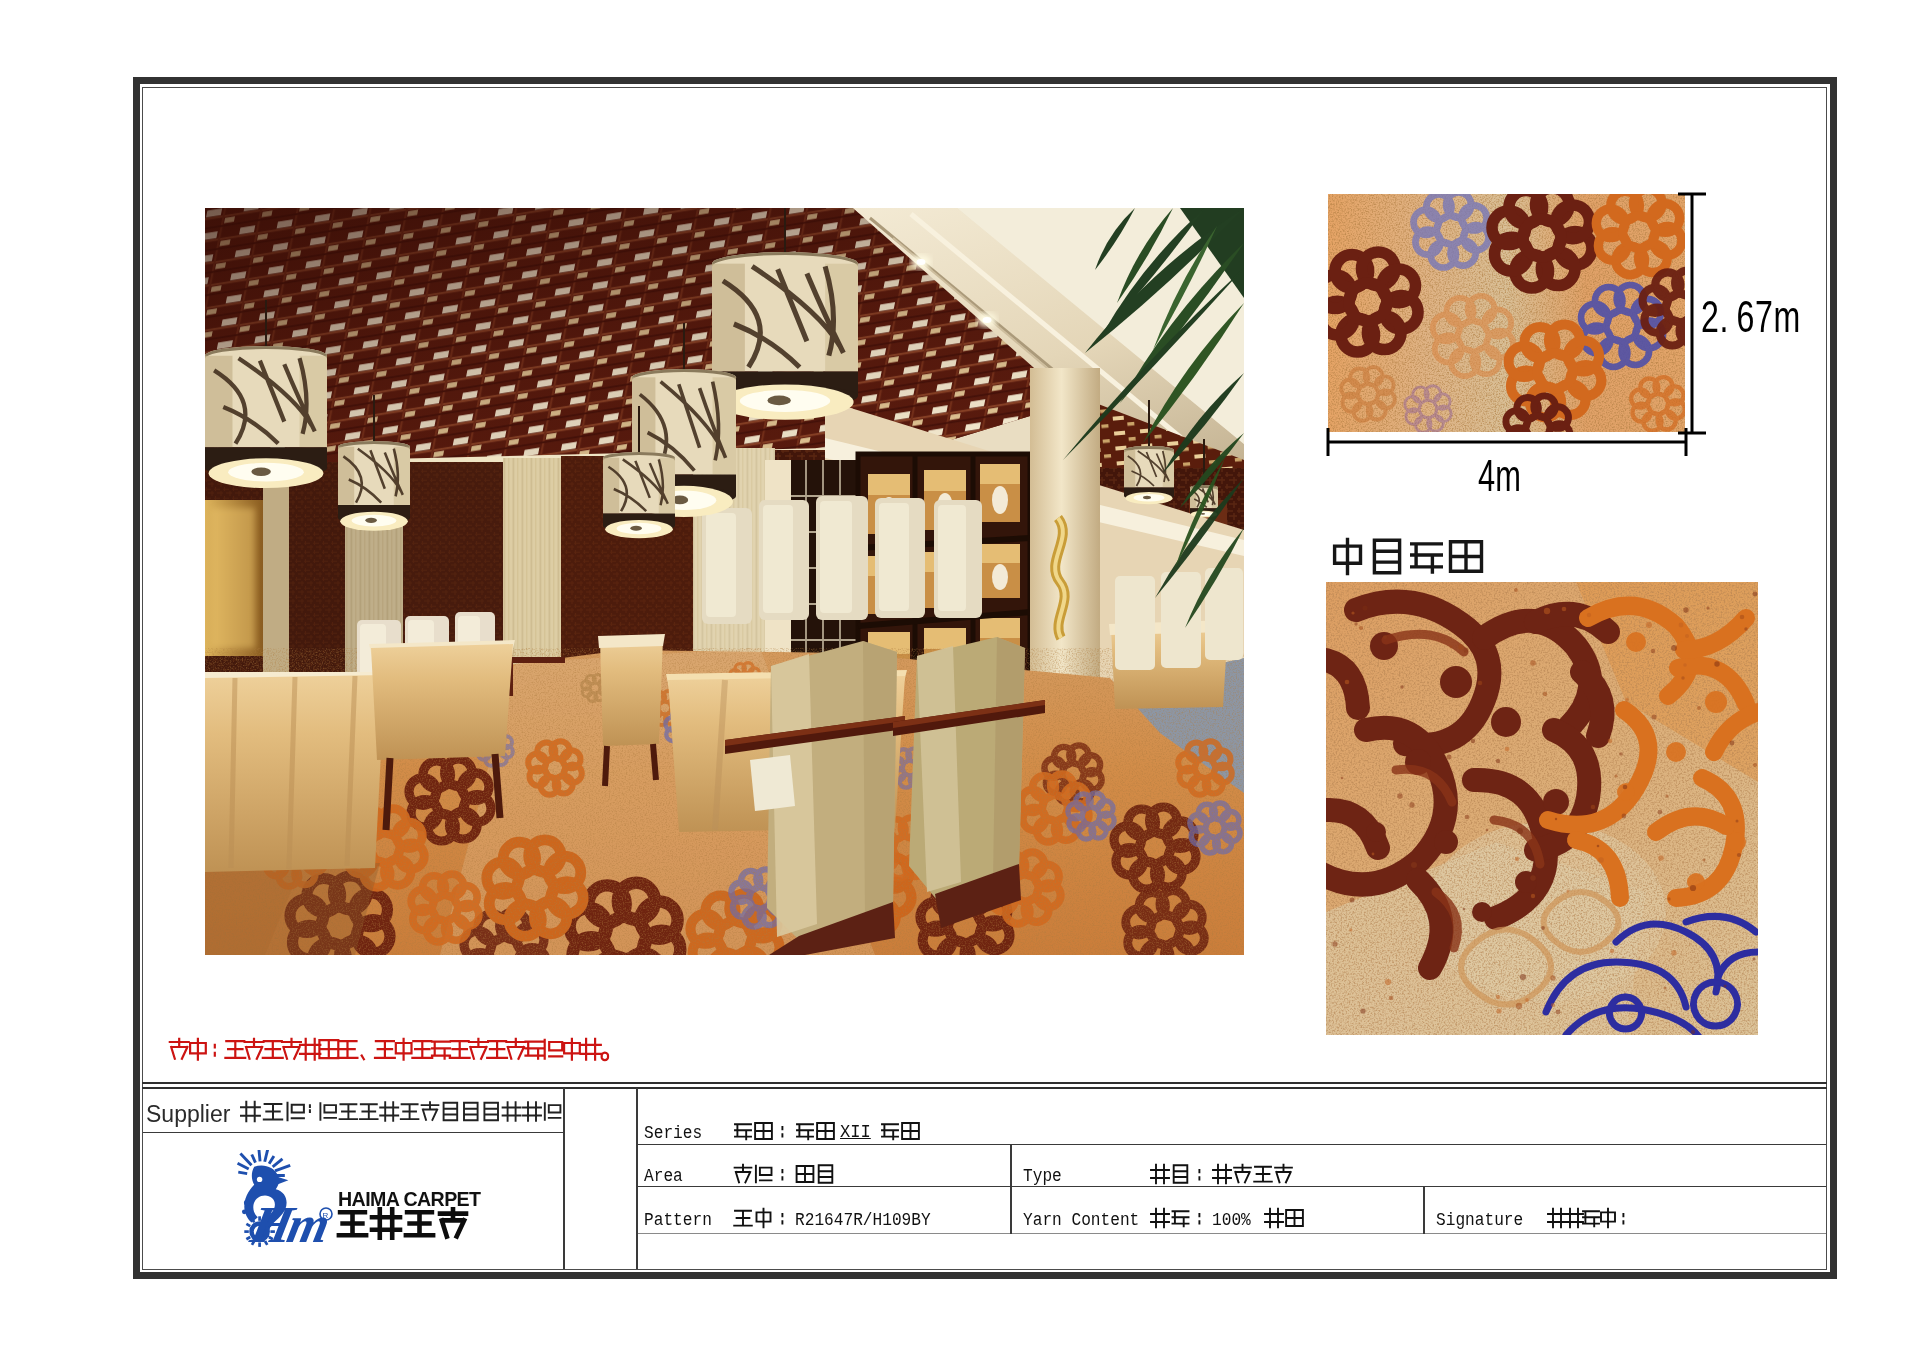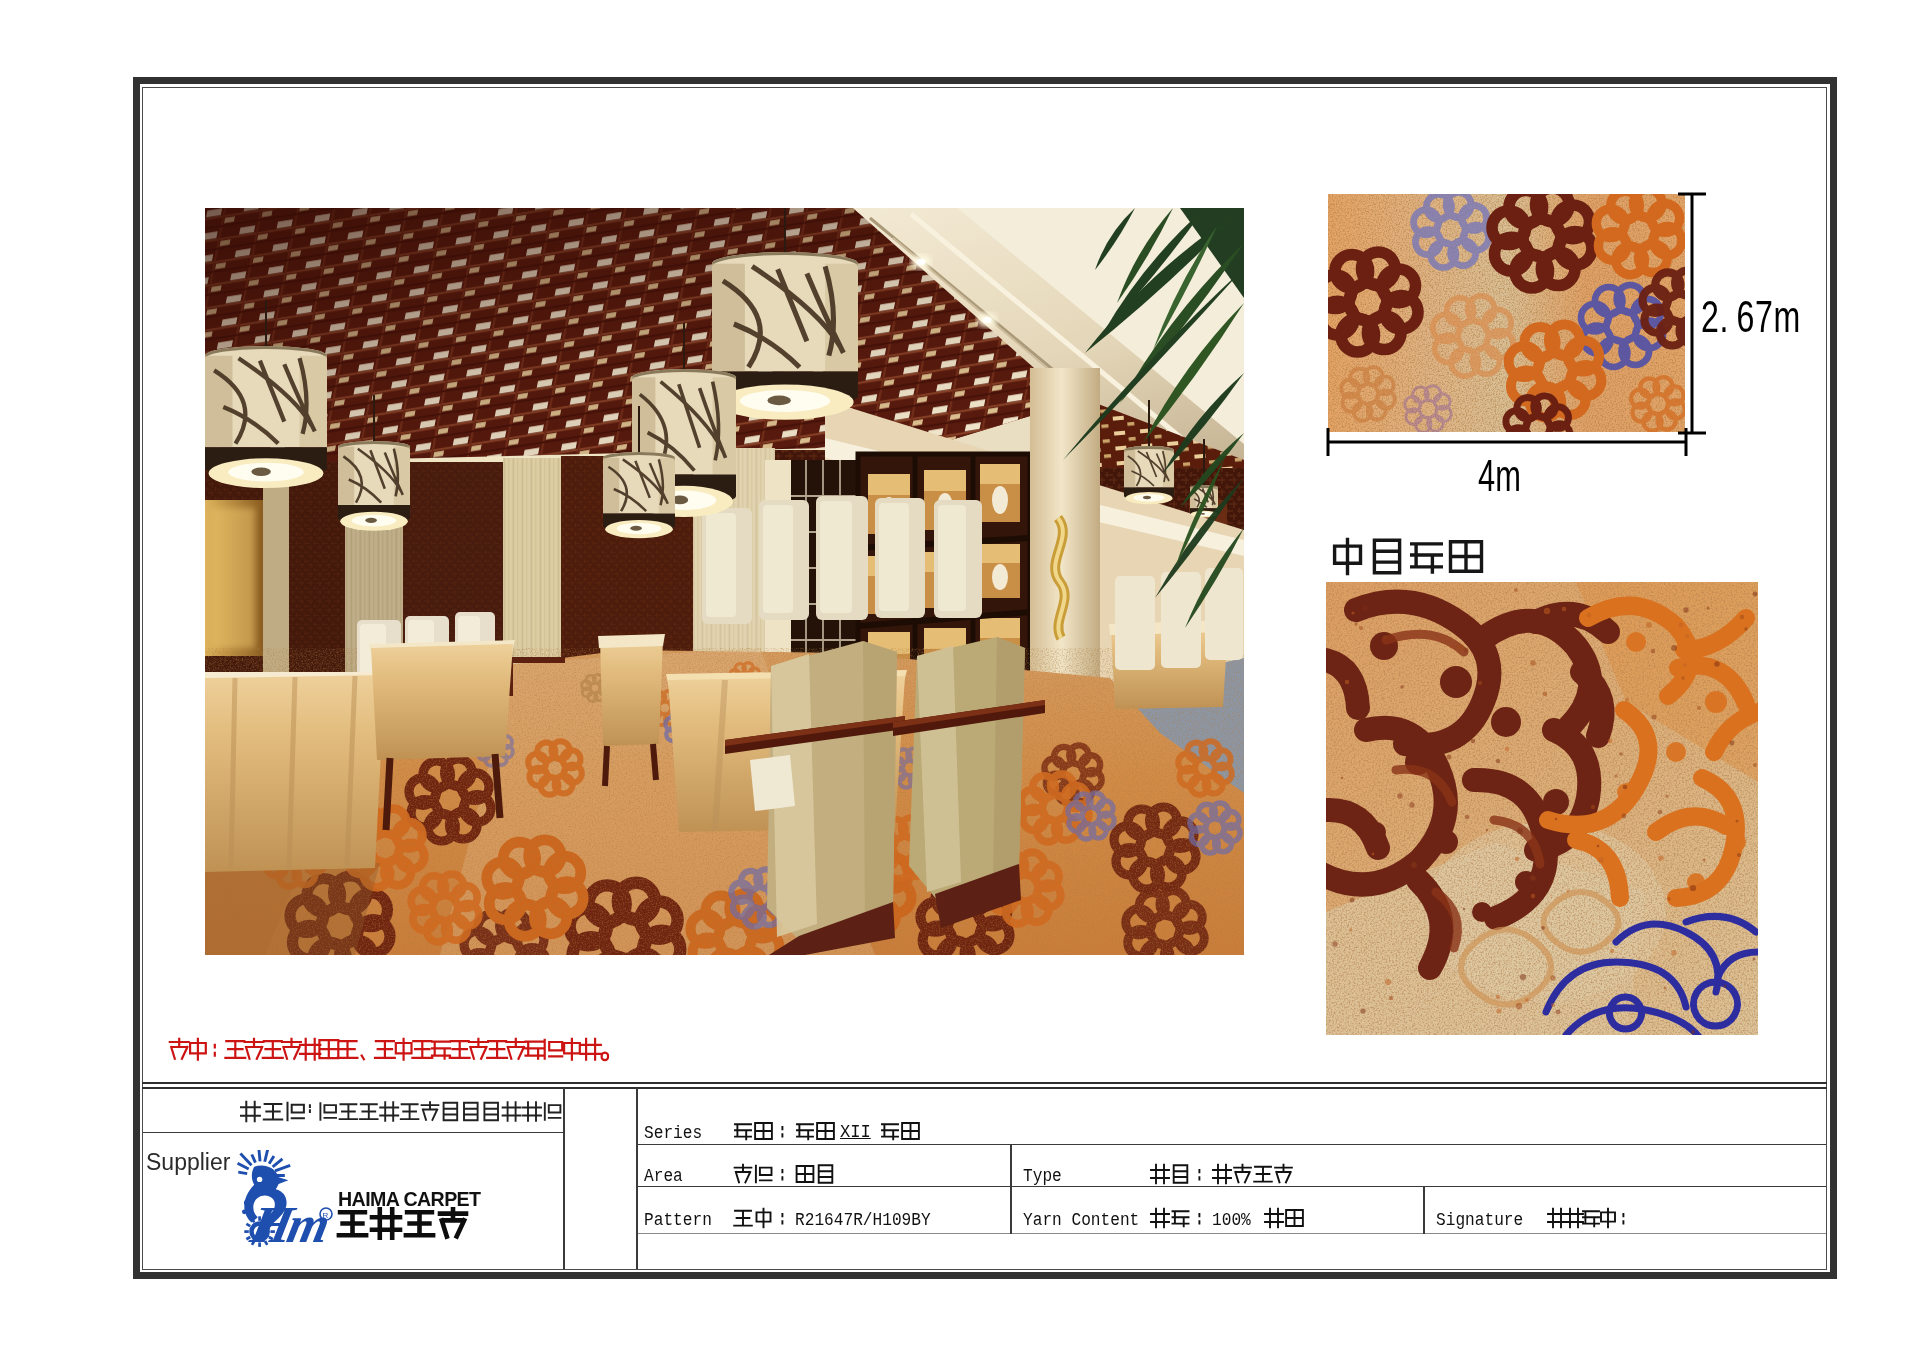--- a/index.html
+++ b/index.html
@@ -1058,21 +1058,21 @@
 <div class="abs" style="left:636px;top:1233px;width:1190px;height:1.2px;background:#8a8a8a"></div>
 
 <div class="abs" style="left:563px;top:1088px;width:1.5px;height:181px;background:#3a3a3a"></div>
 
 <div class="abs" style="left:636px;top:1088px;width:1.5px;height:181px;background:#3a3a3a"></div>
 
 <div class="abs" style="left:1010px;top:1144px;width:1.5px;height:90px;background:#3a3a3a"></div>
 
 <div class="abs" style="left:1423px;top:1187px;width:1.5px;height:47px;background:#3a3a3a"></div>
 
-<div class="abs" style="left:146px;top:1101px;font-size:23px;color:#2b2b2b;font-family:'Liberation Sans',sans-serif;margin-top:48px;">Supplier</div>
+<div class="abs" style="left:146px;top:1101px;font-size:23px;color:#2b2b2b;font-family:'Liberation Sans',sans-serif;">Supplier</div>
 <svg class="abs" style="left:238px;top:1098px" width="330" height="30" viewBox="0 0 330 30">
 <path d="M8.3,3.8L8.3,23.2M16.7,3.8L16.7,23.2M3.0,9.3L21.9,9.3M3.0,17.7L21.9,17.7M26.6,5.9L43.4,5.9M28.3,13.5L41.7,13.5M25.8,21.5L44.2,21.5M35.0,5.9L35.0,21.5M49.5,4.7L49.5,22.3M53.7,6.8L65.9,6.8M53.7,6.8L53.7,14.6M65.9,6.8L65.9,14.6M53.7,14.6L65.9,14.6M53.7,20.2L65.9,20.2" stroke="#222" stroke-width="2.00" fill="none" stroke-linecap="square"></path>
 <path d="M71.9,7.2l0,1.7M71.9,12.2l0,1.7" stroke="#222" stroke-width="2.00" fill="none" stroke-linecap="square"></path>
 <path d="M82.4,5.1L82.4,21.9M86.4,7.1L98.0,7.1M86.4,7.1L86.4,14.5M98.0,7.1L98.0,14.5M86.4,14.5L98.0,14.5M86.4,19.9L98.0,19.9M102.4,6.3L118.4,6.3M104.0,13.5L116.8,13.5M101.6,21.1L119.2,21.1M110.4,6.3L110.4,21.1M122.8,6.3L138.8,6.3M124.4,13.5L137.2,13.5M122.0,21.1L139.6,21.1M130.8,6.3L130.8,21.1M147.2,4.3L147.2,22.7M155.2,4.3L155.2,22.7M142.2,9.5L160.2,9.5M142.2,17.5L160.2,17.5M163.6,6.3L179.6,6.3M165.2,13.5L178.0,13.5M162.8,21.1L180.4,21.1M171.6,6.3L171.6,21.1M183.6,7.1L200.4,7.1M192.0,4.3L192.0,11.5M186.4,11.5L197.6,11.5M184.8,11.5L188.0,21.9M199.2,11.5L194.4,21.9M205.6,4.7L219.2,4.7M205.6,4.7L205.6,22.3M219.2,4.7L219.2,22.3M205.6,22.3L219.2,22.3M205.6,10.7L219.2,10.7M205.6,16.5L219.2,16.5M226.0,4.7L239.6,4.7M226.0,4.7L226.0,22.3M239.6,4.7L239.6,22.3M226.0,22.3L239.6,22.3M226.0,10.7L239.6,10.7M226.0,16.5L239.6,16.5M246.4,4.7L260.0,4.7M246.4,4.7L246.4,22.3M260.0,4.7L260.0,22.3M246.4,22.3L260.0,22.3M246.4,10.7L260.0,10.7M246.4,16.5L260.0,16.5M269.6,4.3L269.6,22.7M277.6,4.3L277.6,22.7M264.6,9.5L282.6,9.5M264.6,17.5L282.6,17.5M290.0,4.3L290.0,22.7M298.0,4.3L298.0,22.7M285.0,9.5L303.0,9.5M285.0,17.5L303.0,17.5M306.8,5.1L306.8,21.9M310.8,7.1L322.4,7.1M310.8,7.1L310.8,14.5M322.4,7.1L322.4,14.5M310.8,14.5L322.4,14.5M310.8,19.9L322.4,19.9" stroke="#222" stroke-width="1.90" fill="none" stroke-linecap="square"></path>
 </svg>
 
 <div class="abs" style="left:644px;top:1122px;font-size:19px;color:#111;font-family:'Liberation Mono',monospace;letter-spacing:0px;transform:scaleX(0.85);transform-origin:0 0;white-space:nowrap;">Series</div>
 <svg class="abs" style="left:733px;top:1119px" width="400" height="30" viewBox="0 0 400 30">
 <path d="M2.0,5.2L18.0,5.2M2.0,11.2L18.0,11.2M2.0,17.6L18.0,17.6M4.4,5.2L4.4,17.6M13.2,11.2L13.2,20.4M22.1,4.0L38.9,4.0M22.1,4.0L22.1,20.0M38.9,4.0L38.9,20.0M22.1,20.0L38.9,20.0M22.1,12.0L38.9,12.0M30.5,4.0L30.5,20.0M49.4,8.0l0,2.4M49.4,15.2l0,2.4" stroke="#111" stroke-width="1.90" fill="none" stroke-linecap="square"></path>
 <path d="M64.0,5.2L80.0,5.2M64.0,11.2L80.0,11.2M64.0,17.6L80.0,17.6M66.4,5.2L66.4,17.6M75.2,11.2L75.2,20.4M84.1,4.0L100.9,4.0M84.1,4.0L84.1,20.0M100.9,4.0L100.9,20.0M84.1,20.0L100.9,20.0M84.1,12.0L100.9,12.0M92.5,4.0L92.5,20.0" stroke="#111" stroke-width="1.90" fill="none" stroke-linecap="square"></path>

